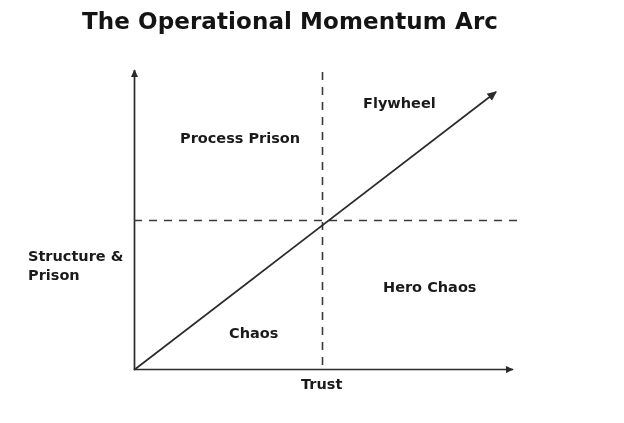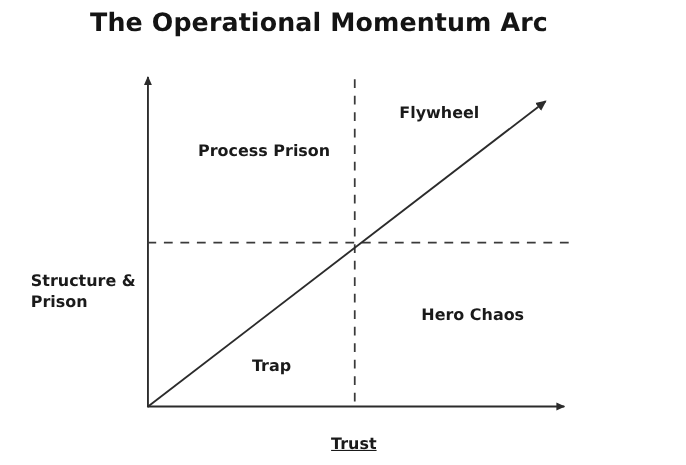--- a/index.html
+++ b/index.html
@@ -53,22 +53,21 @@
   }
   .lbl-y {
     left: 28px;
     top: 199px;
     line-height: 19px;
     text-align: left;
     margin-top: 48px;
   }
   .lbl-x {
     left: 301px;
-    top: 396px;
-    text-decoration: underline;
+    top: 376px;
   }
   svg { display: block; }
 </style>
 </head>
 <body>
 
 <div class="title">The Operational Momentum Arc</div>
 
 <svg id="canvas" width="624" height="423" viewBox="0 0 624 423" xmlns="http://www.w3.org/2000/svg">
 
@@ -88,20 +87,20 @@
   <line x1="134" y1="220.5" x2="521" y2="220.5" stroke="#3a3a3a" stroke-width="1.6" stroke-dasharray="8 7"></line>
 
   <line x1="322.5" y1="72" x2="322.5" y2="369" stroke="#3a3a3a" stroke-width="1.6" stroke-dasharray="8 7"></line>
 
   <line x1="134" y1="370" x2="496" y2="92" stroke="#2b2b2b" stroke-width="1.7" marker-end="url(#arrowDiag)"></line>
 </svg>
 
 <div class="lbl lbl-process-prison">Process Prison</div>
 <div class="lbl lbl-flywheel">Flywheel</div>
 <div class="lbl lbl-hero-trap">Hero Chaos</div>
-<div class="lbl lbl-chaos">Trap</div>
+<div class="lbl lbl-chaos">Chaos</div>
 
 <div class="axis-label lbl-y">
   <div>Structure &amp;</div>
   <div>Prison</div>
 </div>
 
 <div class="axis-label lbl-x">Trust</div>
 
 </body></html>

